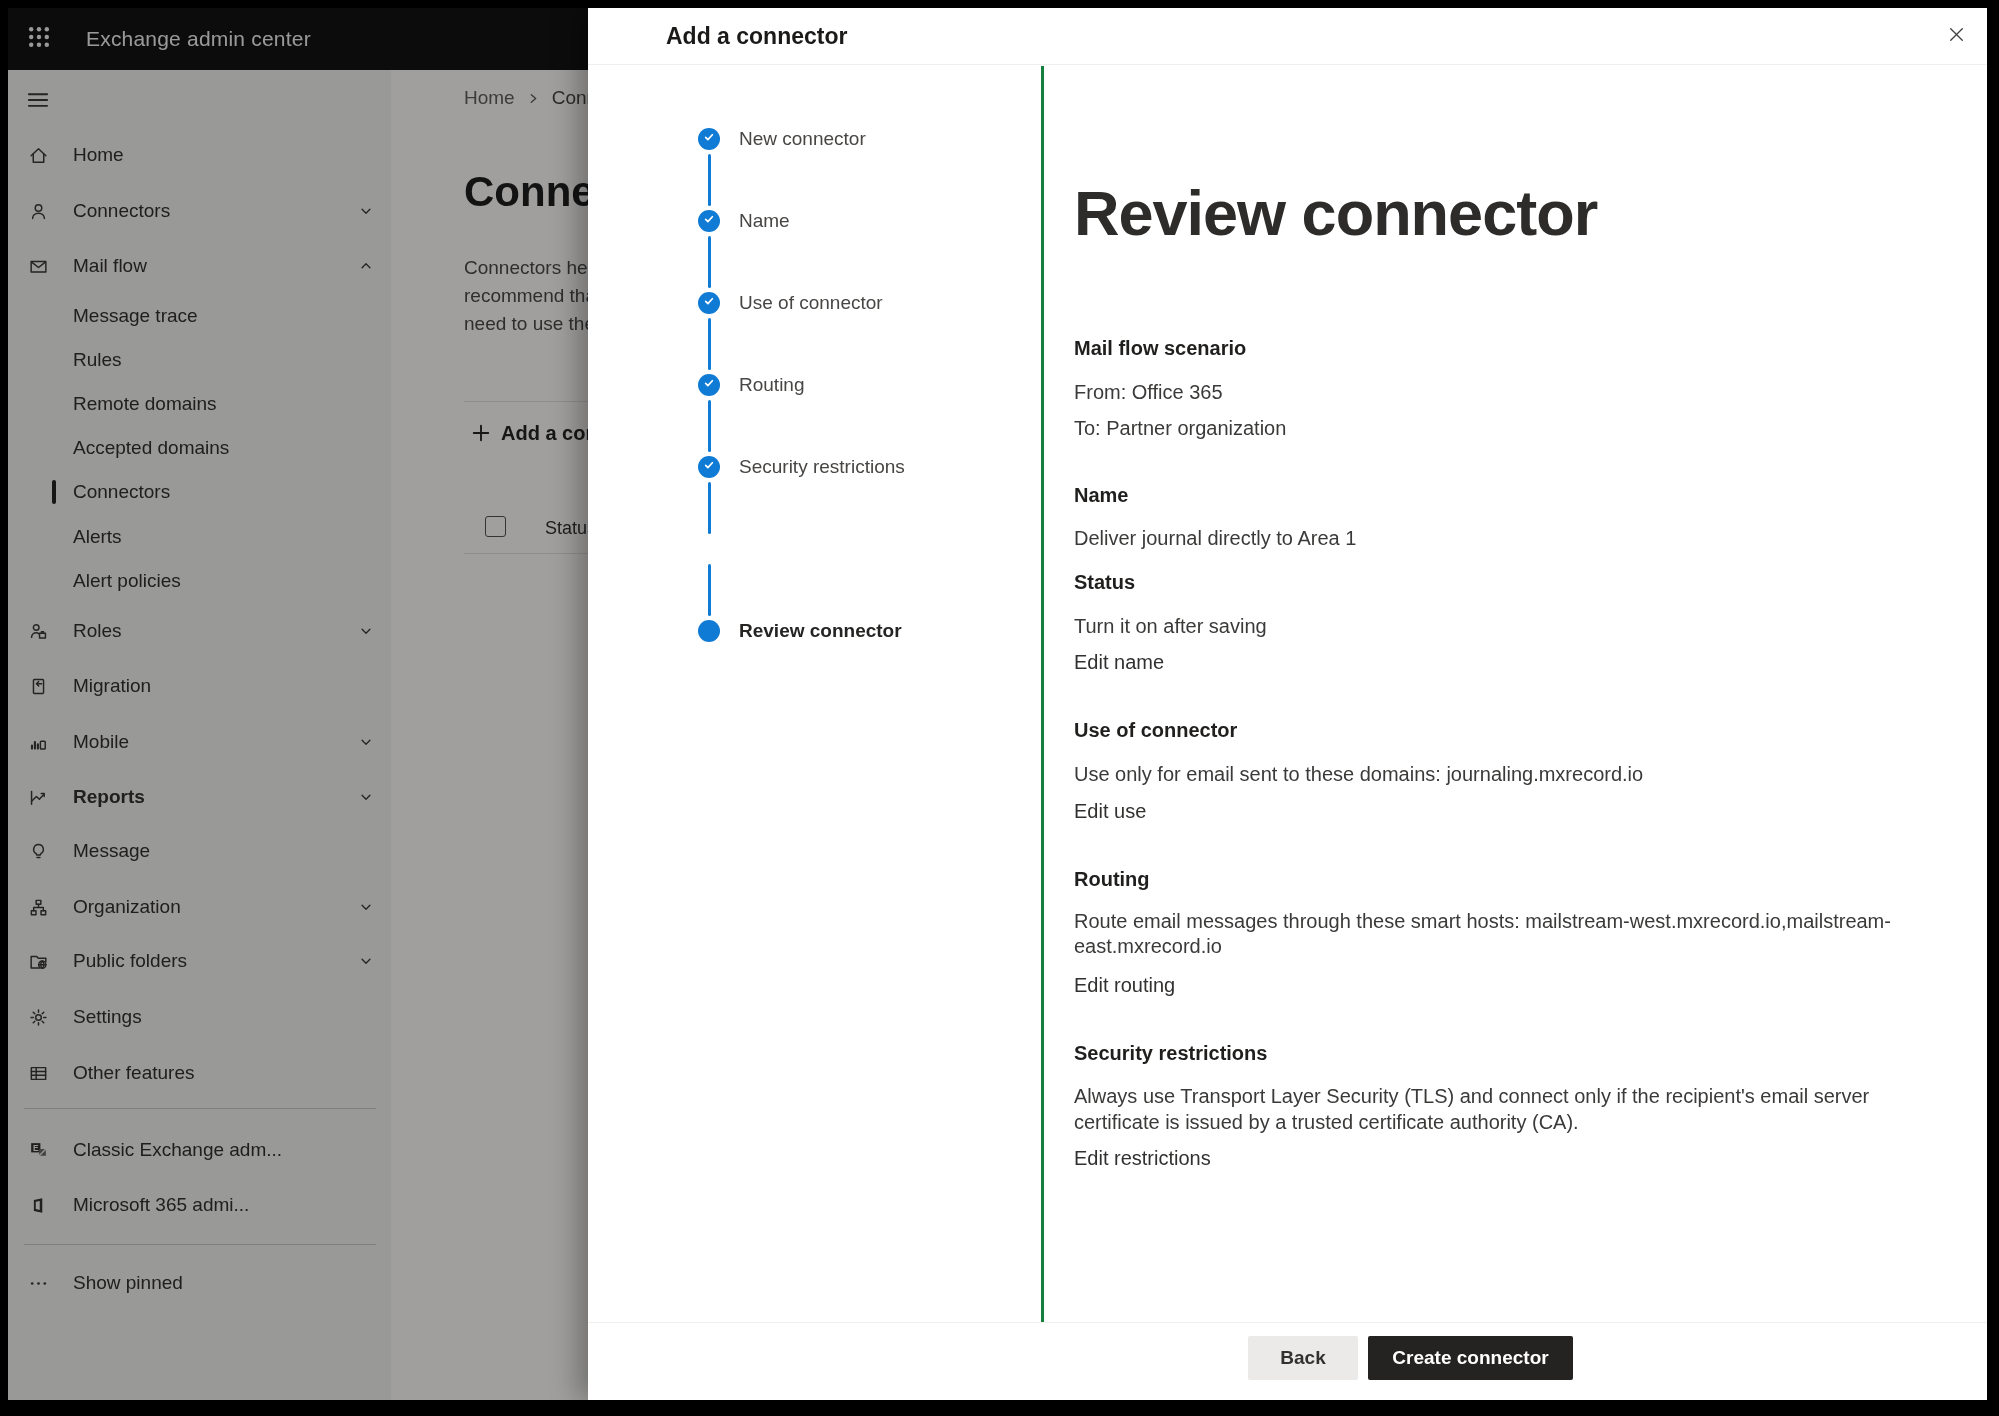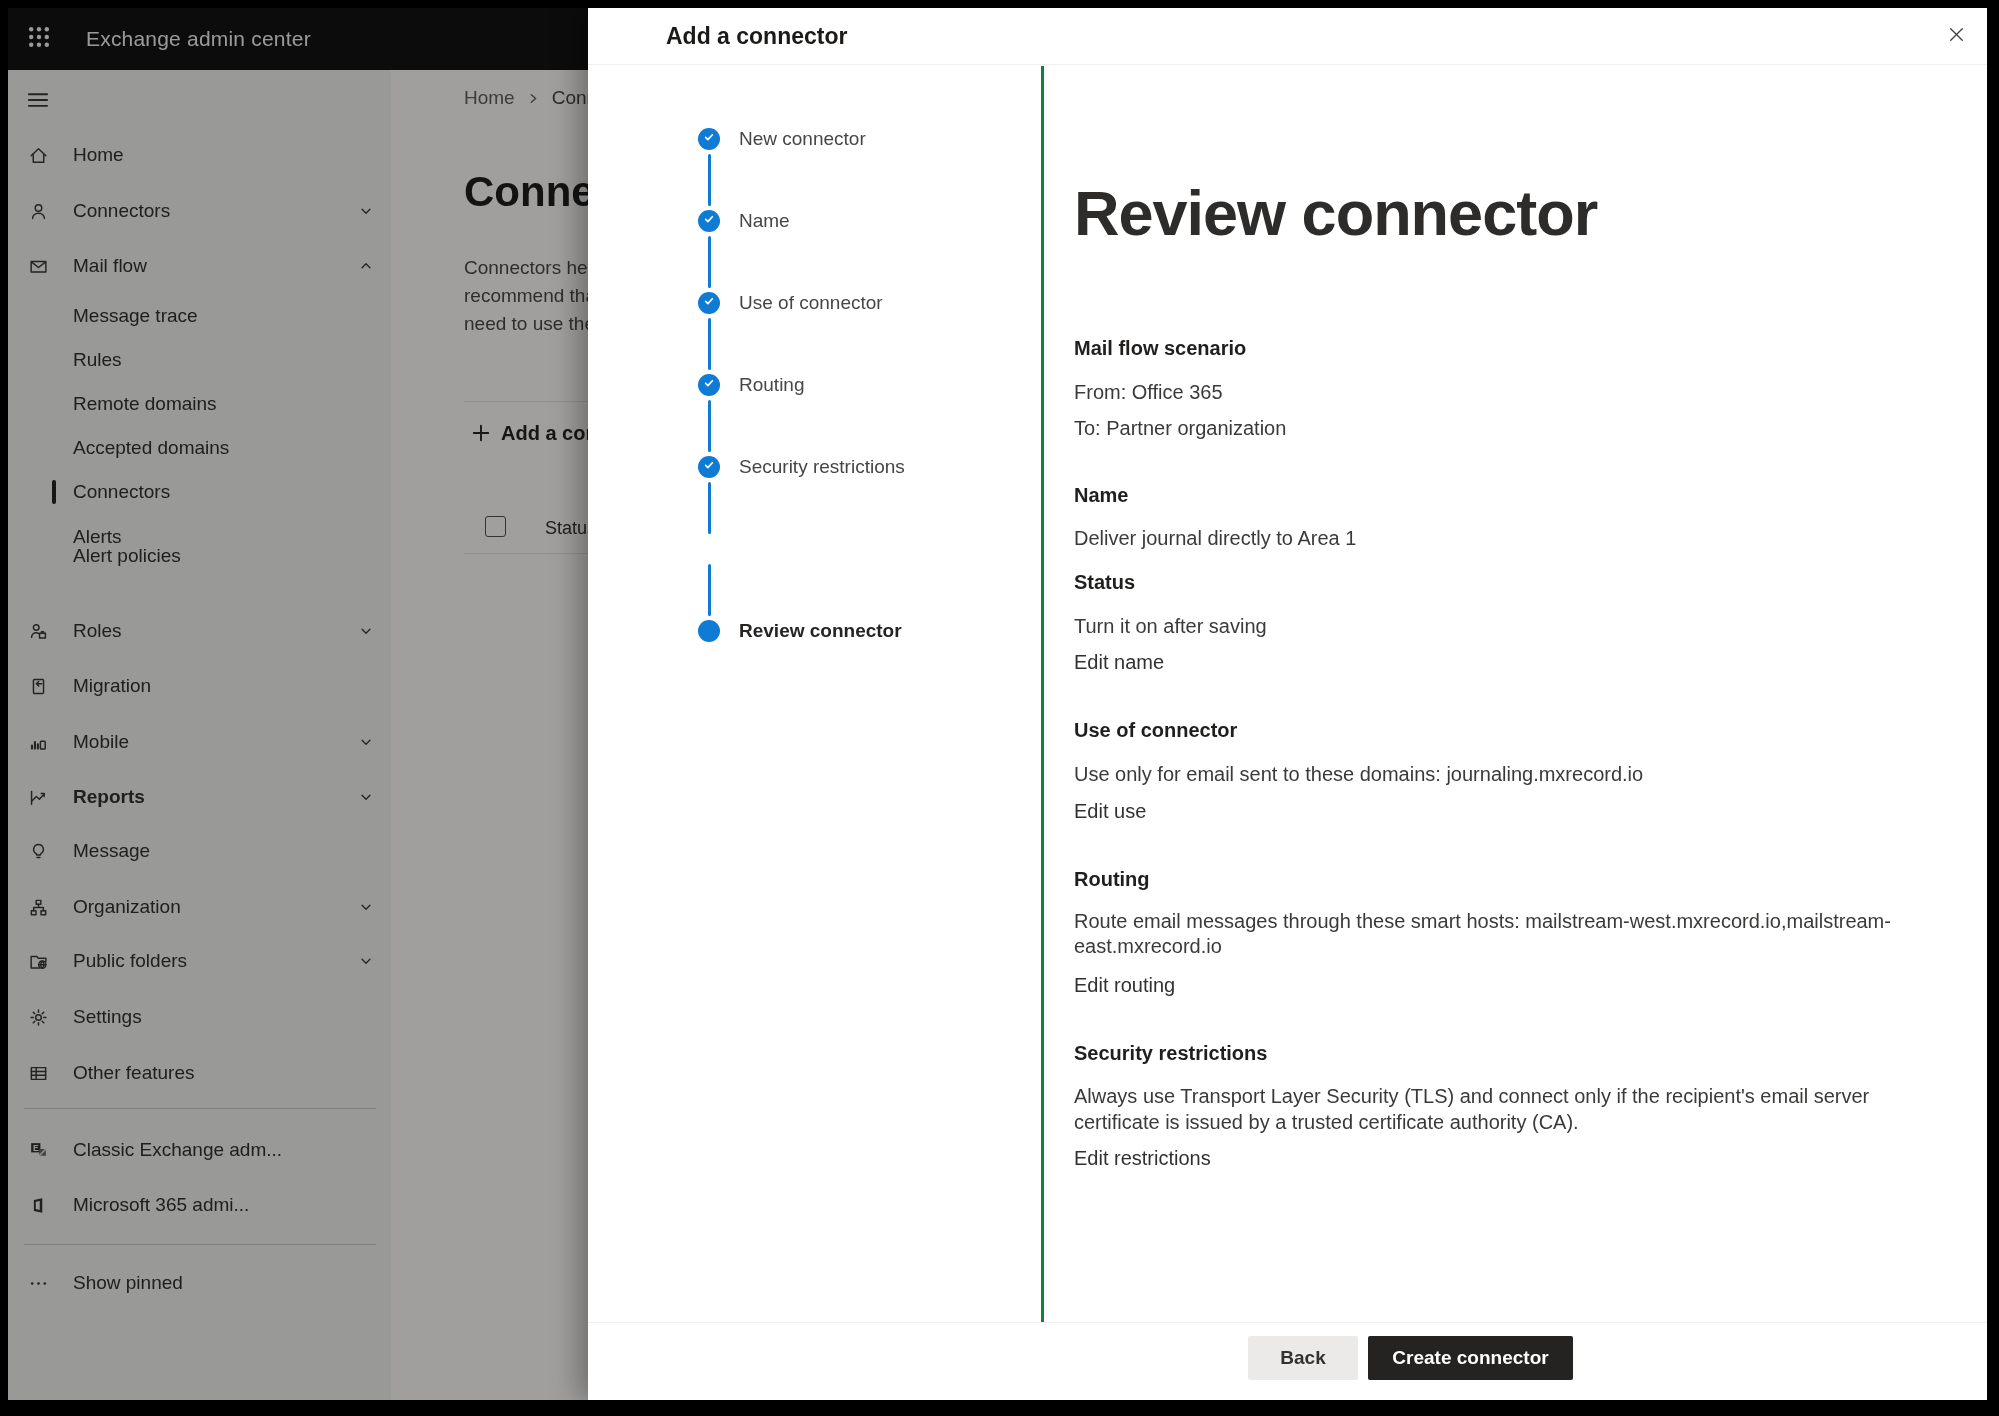--- a/index.html
+++ b/index.html
@@ -156,21 +156,21 @@
           <div class="nav-row" style="top: 358px;">
             <span class="nav-label">Accepted domains</span>
           </div>
           <div class="nav-row" style="top: 402px;">
             <span class="nav-selected-bar"></span>
             <span class="nav-label">Connectors</span>
           </div>
           <div class="nav-row" style="top: 447px;">
             <span class="nav-label">Alerts</span>
           </div>
-          <div class="nav-row" style="top: 466px; padding-left: 20px;">
+          <div class="nav-row" style="top: 491px; padding-left: 20px;">
             <span class="nav-label">Alert policies</span>
           </div>
           <div class="nav-row" style="top: 541px;">
             <span class="nav-icon">
               <svg viewBox="0 0 20 20" fill="none" stroke="#3a3938" stroke-width="1.4" stroke-linecap="round" stroke-linejoin="round">
                 <circle cx="7.8" cy="6.2" r="2.7"></circle>
                 <path d="M3.4 15.6c0-2.7 2-4.4 4.4-4.4.9 0 1.8.3 2.5.8"></path>
                 <rect x="11" y="11.6" width="5.6" height="4.6"></rect>
                 <path d="M12.8 11.6v-1.4h2v1.4"></path>
               </svg>

